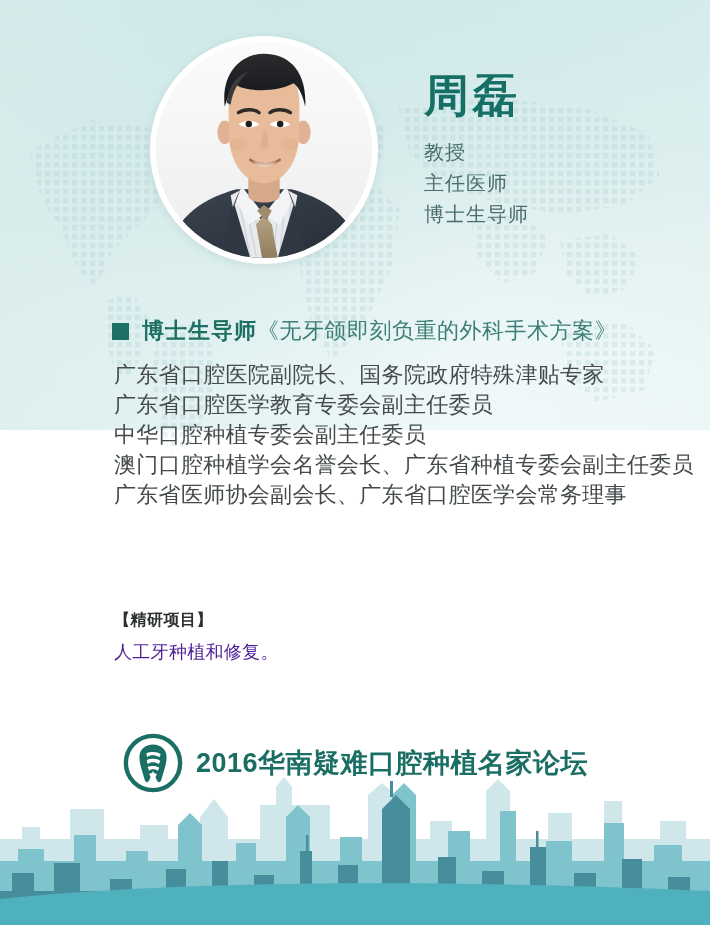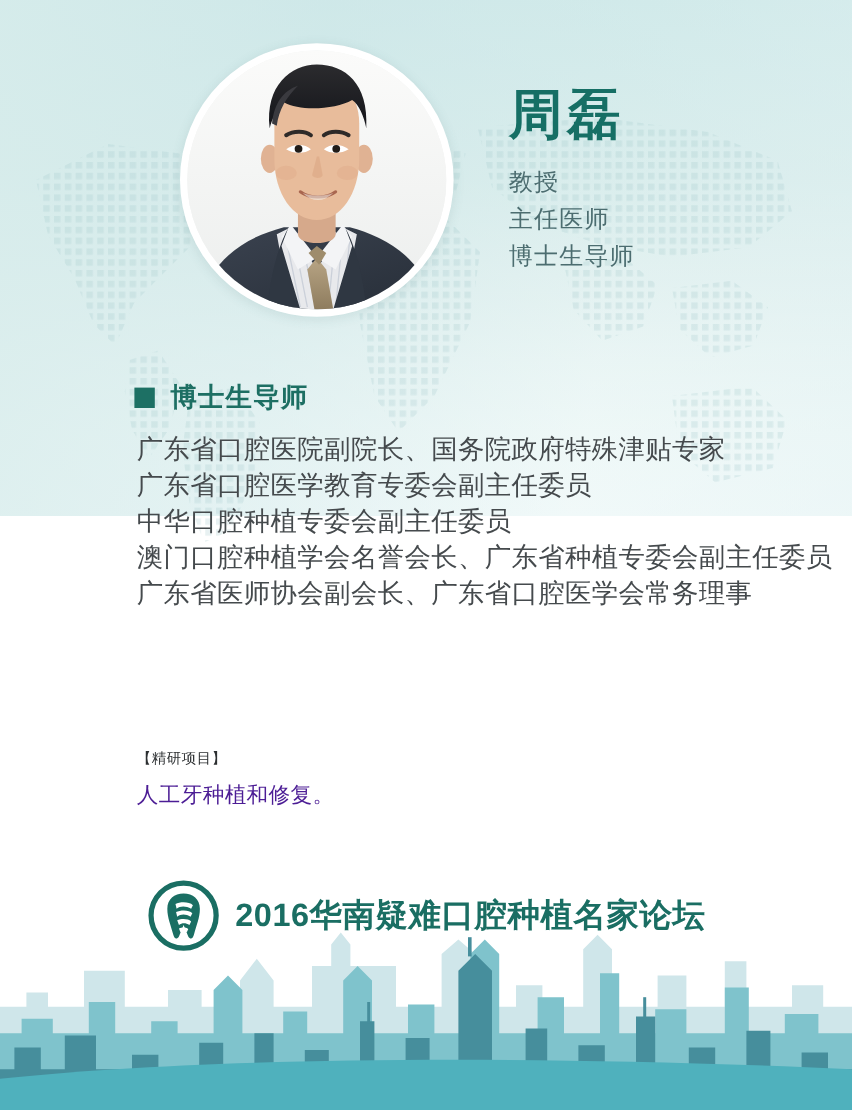--- a/index.html
+++ b/index.html
@@ -152,25 +152,25 @@
   }
 
   
   .research-block {
     position: absolute;
     left: 114px;
     top: 610px;
     width: 560px;
   }
   .research-heading {
-    font-size: 12px;
-    font-weight: normal;
+    font-size: 16px;
+    font-weight: bold;
     color: #2c2f31;
     letter-spacing: 0.5px;
-    margin: 14px 0 9px 0;
+    margin: 0 0 9px 0;
   }
   .research-body {
     font-size: 18px;
     color: #4c1d95;
     letter-spacing: 0.3px;
     margin: 0;
   }
 
   
   .skyline {
@@ -321,20 +321,21 @@
     <ul class="speaker-titles">
       <li>教授</li>
       <li>主任医师</li>
       <li>博士生导师</li>
     </ul>
   </div>
 
   <div class="topic-row">
     <span class="topic-bullet"></span>
     <span class="topic-label">博士生导师</span>
+    <span class="topic-title">《无牙颌即刻负重的外科手术方案》</span>
   </div>
 
   <ul class="credentials">
     <li>广东省口腔医院副院长、国务院政府特殊津贴专家</li>
     <li>广东省口腔医学教育专委会副主任委员</li>
     <li>中华口腔种植专委会副主任委员</li>
     <li>澳门口腔种植学会名誉会长、广东省种植专委会副主任委员</li>
     <li>广东省医师协会副会长、广东省口腔医学会常务理事</li>
   </ul>
 

